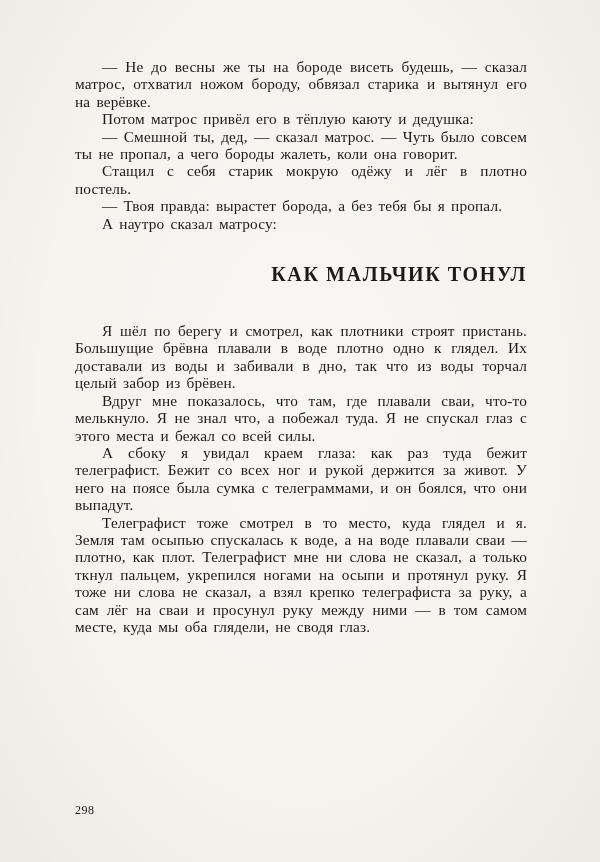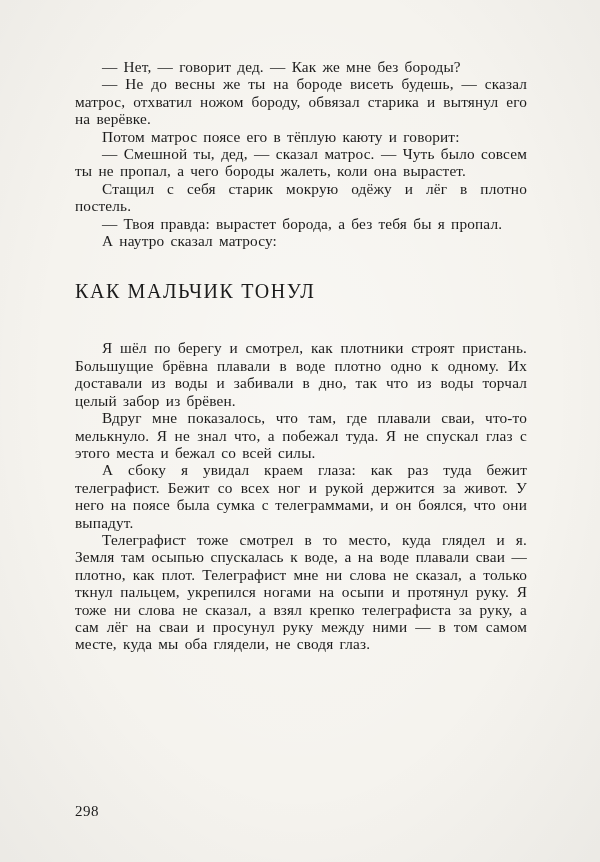--- a/index.html
+++ b/index.html
@@ -32,52 +32,51 @@
     font-size: 15.3px;
     line-height: 17.4px;
     text-align: justify;
     text-indent: 27px;
     letter-spacing: 0.15px;
     word-spacing: 2.2px;
   }
   .story-title {
     margin: 0;
     padding: 30px 0 36px 0;
-    text-align: left;
+    text-align: right;
     font-size: 20px;
     line-height: 24px;
-    font-weight: normal;
+    font-weight: bold;
     letter-spacing: 1.6px;
     white-space: nowrap;
   }
   .page-number {
     position: absolute;
     left: 75px;
     top: 803px;
-    font-size: 15px;
+    font-size: 12px;
     letter-spacing: 0.5px;
   }
 </style>
 </head>
 <body>
 
 <div class="scan-shade"></div>
 
 <div class="text-block">
 
-  <p class="para">— Нет, — говорит дед. — Как же мне без бороды?</p>
   <p class="para">— Не до весны же ты на бороде висеть будешь, — сказал матрос, отхватил ножом бороду, обвязал старика и вытянул его на верёвке.</p>
-  <p class="para">Потом матрос поясе его в тёплую каюту и говорит:</p>
-  <p class="para">— Смешной ты, дед, — сказал матрос. — Чуть было совсем ты не пропал, а чего бороды жалеть, коли она вырастет.</p>
+  <p class="para">Потом матрос привёл его в тёплую каюту и дедушка:</p>
+  <p class="para">— Смешной ты, дед, — сказал матрос. — Чуть было совсем ты не пропал, а чего бороды жалеть, коли она говорит.</p>
   <p class="para">Стащил с себя старик мокрую одёжу и лёг в плотно постель.</p>
   <p class="para">— Твоя правда: вырастет борода, а без тебя бы я пропал.</p>
   <p class="para">А наутро сказал матросу:</p>
 
   <h1 class="story-title">КАК МАЛЬЧИК ТОНУЛ</h1>
 
-  <p class="para">Я шёл по берегу и смотрел, как плотники строят пристань. Большущие брёвна плавали в воде плотно одно к одному. Их доставали из воды и забивали в дно, так что из воды торчал целый забор из брёвен.</p>
+  <p class="para">Я шёл по берегу и смотрел, как плотники строят пристань. Большущие брёвна плавали в воде плотно одно к глядел. Их доставали из воды и забивали в дно, так что из воды торчал целый забор из брёвен.</p>
   <p class="para">Вдруг мне показалось, что там, где плавали сваи, что-то мелькнуло. Я не знал что, а побежал туда. Я не спускал глаз с этого места и бежал со всей силы.</p>
   <p class="para">А сбоку я увидал краем глаза: как раз туда бежит телеграфист. Бежит со всех ног и рукой держится за живот. У него на поясе была сумка с телеграммами, и он боялся, что они выпадут.</p>
   <p class="para">Телеграфист тоже смотрел в то место, куда глядел и я. Земля там осыпью спускалась к воде, а на воде плавали сваи — плотно, как плот. Телеграфист мне ни слова не сказал, а только ткнул пальцем, укрепился ногами на осыпи и протянул руку. Я тоже ни слова не сказал, а взял крепко телеграфиста за руку, а сам лёг на сваи и просунул руку между ними — в том самом месте, куда мы оба глядели, не сводя глаз.</p>
 
 </div>
 
 <div class="page-number">298</div>
 
 </body></html>

